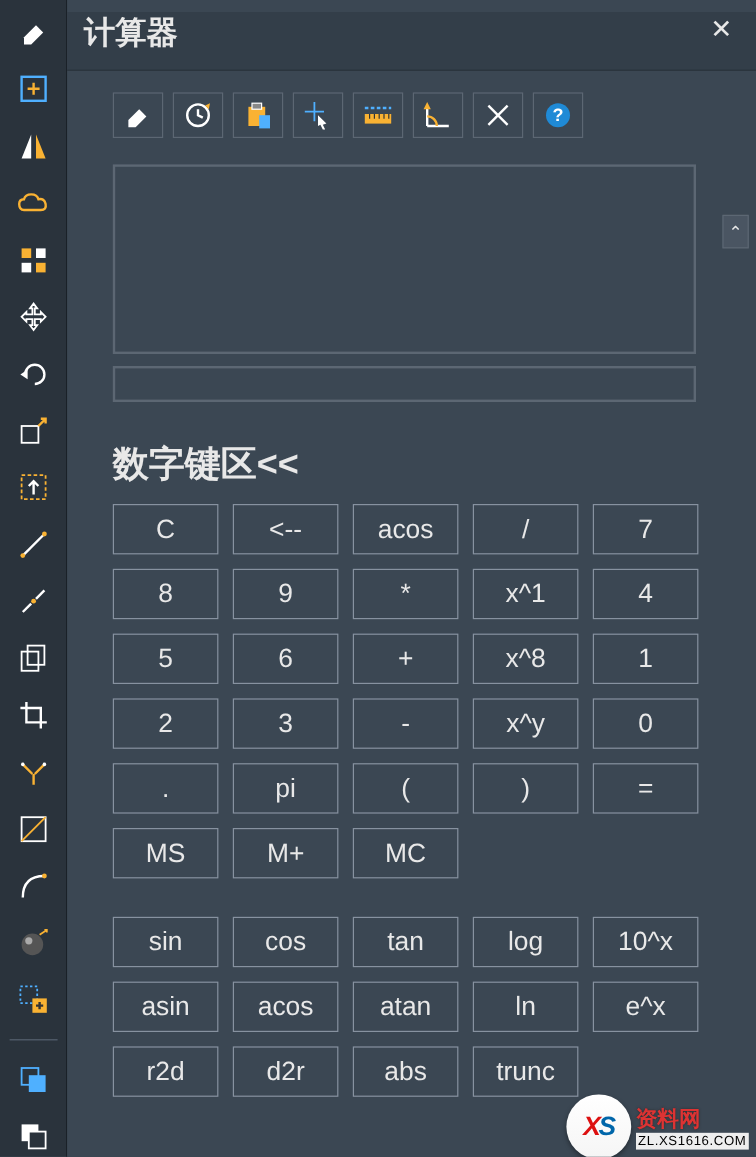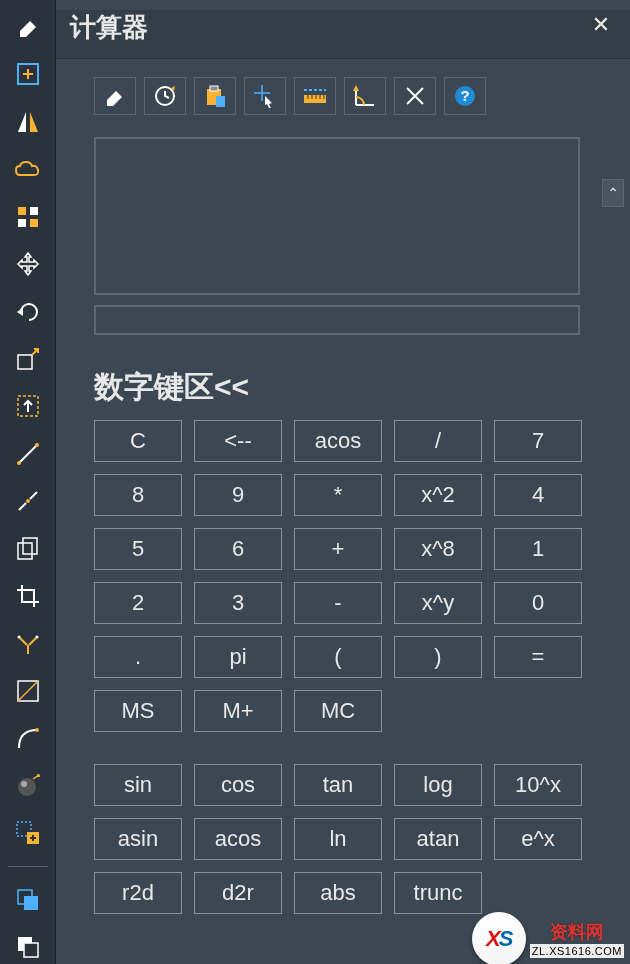--- a/index.html
+++ b/index.html
@@ -140,21 +140,21 @@
   width: 54px; height: 54px;
   border-radius: 50%;
   background: linear-gradient(#fff,#f5f5f5);
   box-shadow: 0 2px 4px rgba(0,0,0,.4);
   display: flex; align-items: center; justify-content: center;
   font-size: 22px; font-weight: bold; font-style: italic;
   letter-spacing: -2px;
 }
 .wm-circle span.red { color:#d11; }
 .wm-circle span.blue { color:#06a; }
-.wm-text { font-size: 18px; color:#d33; font-weight: bold; text-shadow: 0 0 2px #2a2a2a; text-align: center;}
+.wm-text { font-size: 18px; color:#d33; font-weight: bold; text-shadow: 0 0 2px #2a2a2a;}
 .wm-sub { font-size: 11px; color:#000; background:#eee; padding:1px 2px; letter-spacing:.5px;}
 .wm-stack { display:flex; flex-direction:column; }
 </style>
 </head>
 <body>
 
 <div class="toolbar">
   <div class="tool-item">
     <svg width="28" height="28" viewBox="0 0 28 28">
         <polygon points="6,18 16,8 22,14 12,24 6,24" fill="#fff"></polygon>
@@ -359,21 +359,21 @@
     <div class="key-grid">
       <div class="key">C</div>
       <div class="key">&lt;--</div>
       <div class="key">acos</div>
       <div class="key">/</div>
 
       <div class="key">7</div>
       <div class="key">8</div>
       <div class="key">9</div>
       <div class="key">*</div>
-      <div class="key">x^2</div>
+      <div class="key">x^1</div>
 
       <div class="key">4</div>
       <div class="key">5</div>
       <div class="key">6</div>
       <div class="key">+</div>
       <div class="key">x^8</div>
 
       <div class="key">1</div>
       <div class="key">2</div>
       <div class="key">3</div>
@@ -394,22 +394,22 @@
 
     <div class="key-grid">
       <div class="key">sin</div>
       <div class="key">cos</div>
       <div class="key">tan</div>
       <div class="key">log</div>
       <div class="key">10^x</div>
 
       <div class="key">asin</div>
       <div class="key">acos</div>
+      <div class="key">atan</div>
       <div class="key">ln</div>
-      <div class="key">atan</div>
       <div class="key">e^x</div>
 
       <div class="key">r2d</div>
       <div class="key">d2r</div>
       <div class="key">abs</div>
       <div class="key">trunc</div>
     </div>
 
     <div class="watermark">
       <div class="wm-circle">

